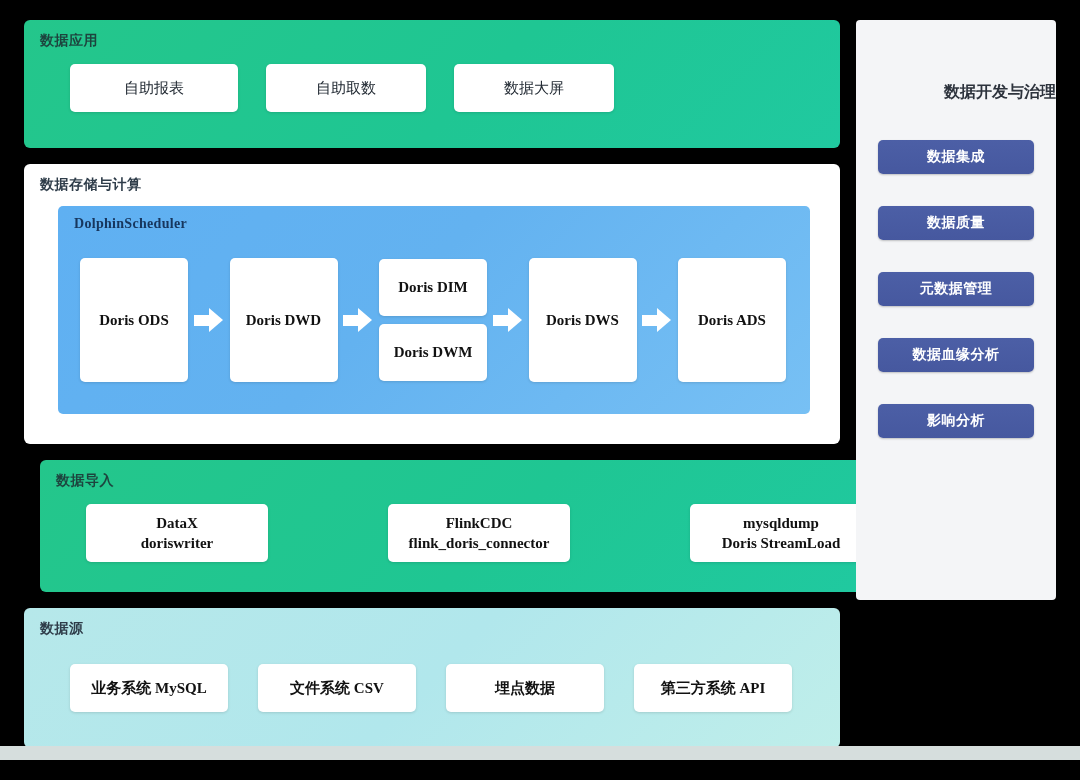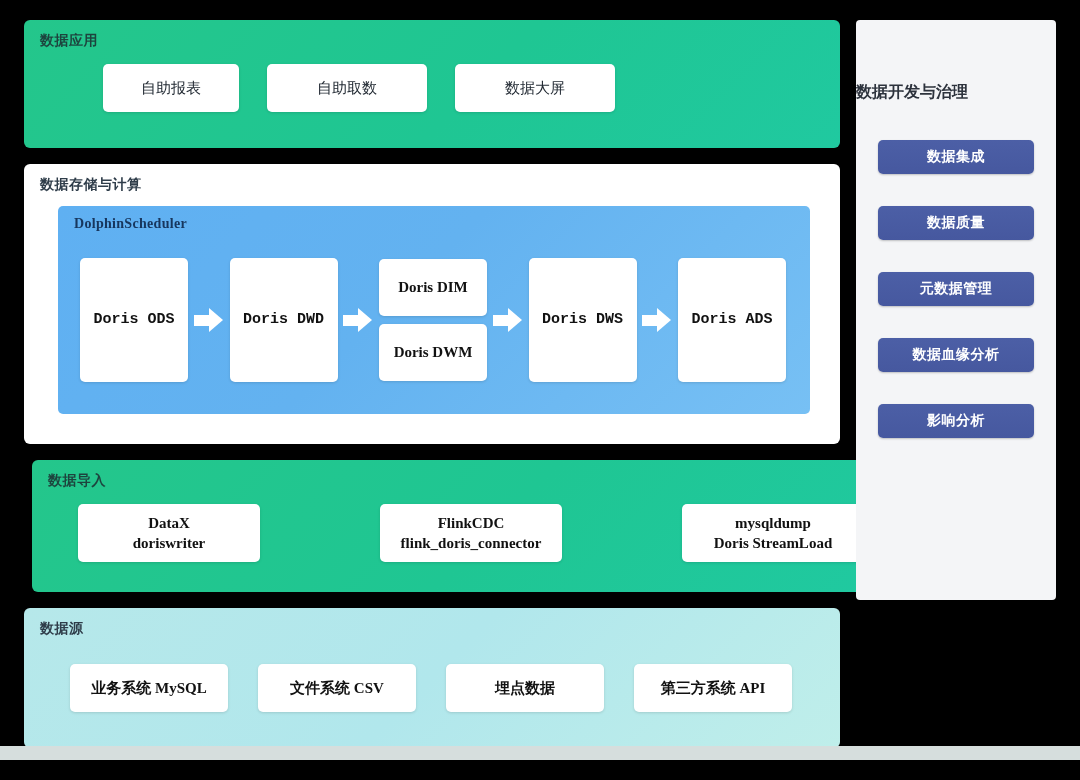--- a/index.html
+++ b/index.html
@@ -133,21 +133,20 @@
   .stage {
     display: flex;
     flex-direction: column;
     justify-content: center;
   }
   .stage .tile {
     width: 108px;
   }
   .stage-single .tile {
     height: 124px;
-    font-family: Liberation Mono, monospace;
   }
   .stage-split .tile {
     height: 57px;
   }
   .stage-split .tile + .tile { margin-top: 8px; }
 
   .arrow {
     width: 30px;
     height: 26px;
     flex: 0 0 30px;
@@ -165,21 +164,21 @@
     position: absolute;
     left: 15px; top: 1px;
     width: 0; height: 0;
     border-top: 12px solid transparent;
     border-bottom: 12px solid transparent;
     border-left: 14px solid #ffffff;
   }
 
   
   #sec-import {
-    left: 32px; top: 460px;
+    left: 40px; top: 460px;
     width: 832px; height: 132px;
     background: linear-gradient(135deg,#24c68b 0%, #1fc693 55%, #20c9a0 100%);
   }
   #sec-import .tile-row { left: 46px; top: 44px; }
   #sec-import .tile { height: 58px; }
 
   
   #sec-source {
     left: 24px; top: 608px;
     width: 816px; height: 140px;
@@ -200,21 +199,21 @@
   #sec-gov {
     left: 856px; top: 20px;
     width: 200px; height: 580px;
     background: #f4f5f7;
     border-radius: 4px;
   }
   #gov-title {
     position: absolute;
     left: 0; top: 62px;
     width: 200px;
-    text-align: left;
+    text-align: right;
     font-size: 16px;
     font-weight: bold;
     color: #2d333d;
   }
   #gov-list {
     position: absolute;
     left: 22px;
     top: 120px;
     width: 156px;
     display: flex;
@@ -236,21 +235,21 @@
   }
 </style>
 </head>
 <body>
 
 <div id="canvas">
 
   <div class="section" id="sec-app">
     <div class="section-title on-green">数据应用</div>
     <div class="tile-row" id="app-tiles" style="gap: 28px;">
-        <div class="tile app" style="width: 136px; margin-left: 33px;">
+        <div class="tile app" style="width: 168px;">
           <div class="ln">自助报表</div>
         </div>
         <div class="tile app" style="width: 160px;">
           <div class="ln">自助取数</div>
         </div>
         <div class="tile app" style="width: 160px;">
           <div class="ln">数据大屏</div>
         </div>
       </div>
   </div>

